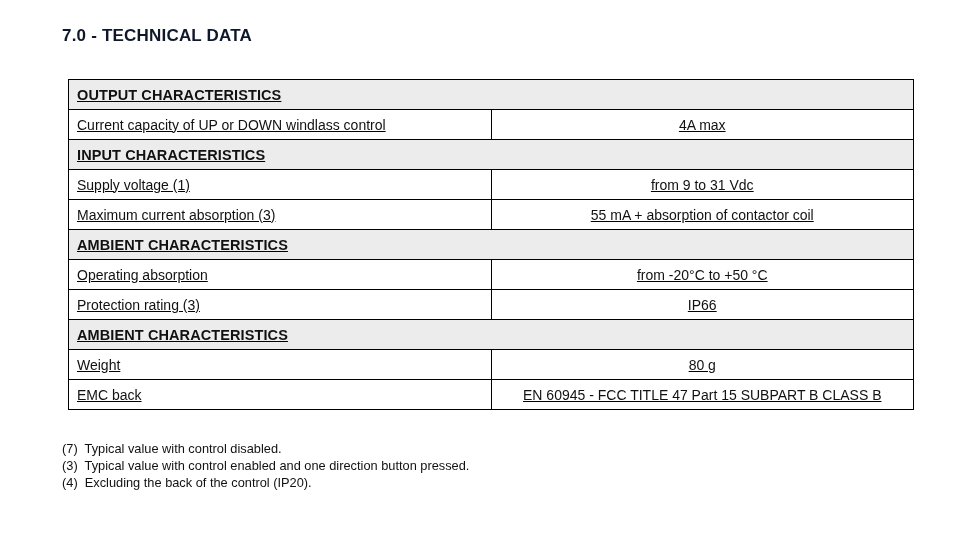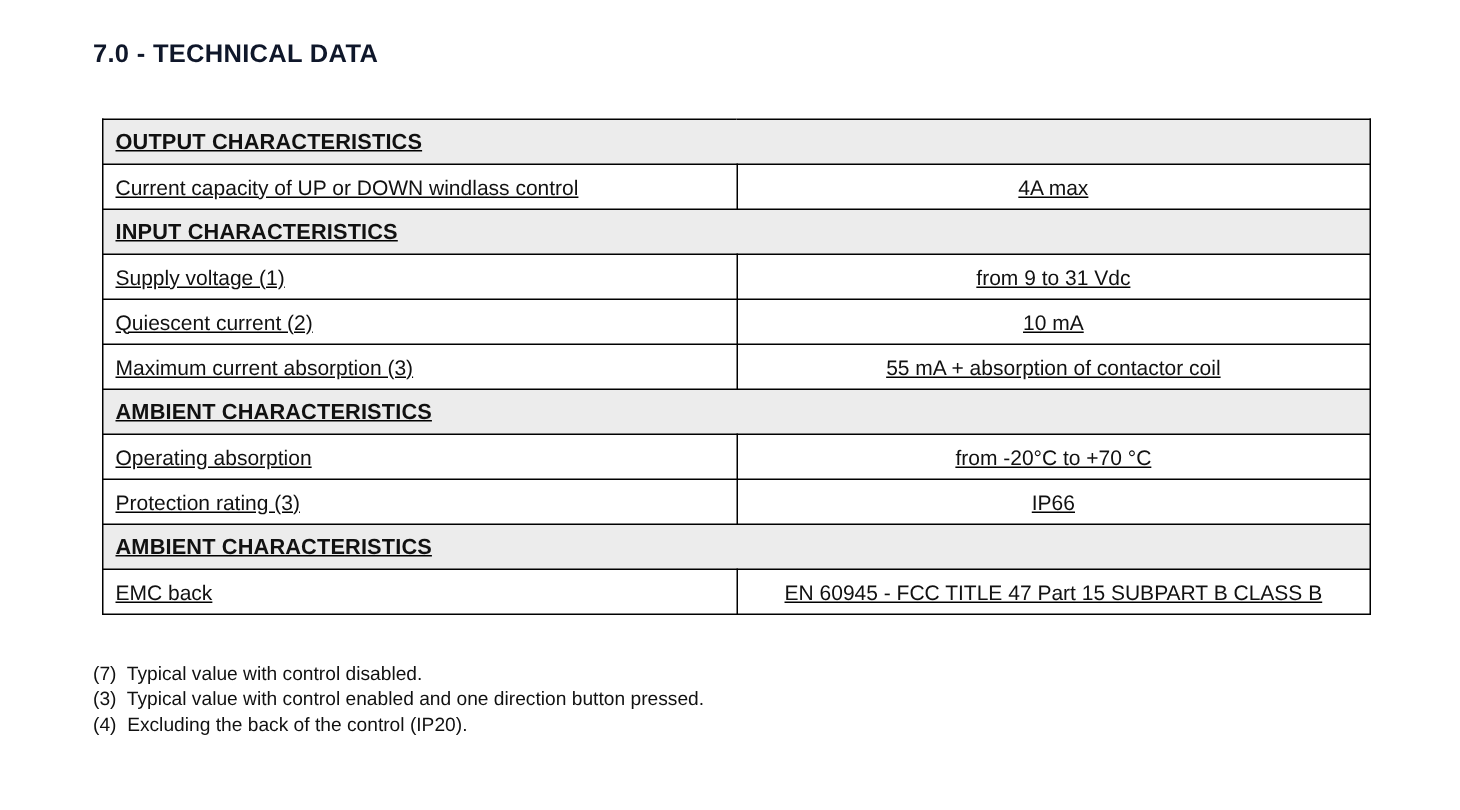--- a/index.html
+++ b/index.html
@@ -92,48 +92,48 @@
 
       <tr class="group">
         <td class="label" colspan="2">INPUT CHARACTERISTICS</td>
       </tr>
 
       <tr>
         <td class="label">Supply voltage (1)</td>
         <td class="value">from 9 to 31 Vdc</td>
       </tr>
 
-      <tr>
-        <td class="label">Quiescent current (2)</td>
-        <td class="value">10 mA</td>
-      </tr>
 
       <tr>
         <td class="label">Maximum current absorption (3)</td>
         <td class="value">55 mA + absorption of contactor coil</td>
       </tr>
 
       <tr class="group">
         <td class="label" colspan="2">AMBIENT CHARACTERISTICS</td>
       </tr>
 
       <tr>
         <td class="label">Operating absorption</td>
-        <td class="value">from  -20°C  to  +70 °C</td>
+        <td class="value">from  -20°C  to  +50 °C</td>
       </tr>
 
       <tr>
         <td class="label">Protection rating (3)</td>
         <td class="value">IP66</td>
       </tr>
 
       <tr class="group">
         <td class="label" colspan="2">AMBIENT CHARACTERISTICS</td>
       </tr>
 
+      <tr>
+        <td class="label">Weight</td>
+        <td class="value">80 g</td>
+      </tr>
 
       <tr>
         <td class="label">EMC back</td>
         <td class="value">EN 60945 - FCC TITLE 47 Part 15 SUBPART B CLASS B</td>
       </tr>
 
     </tbody>
   </table>
 
   <div class="notes">

